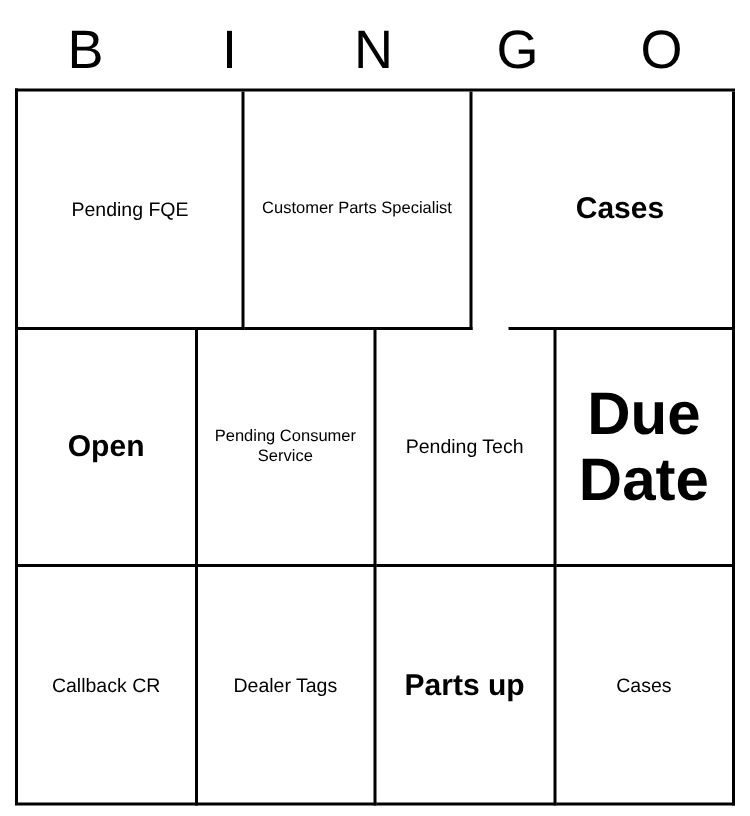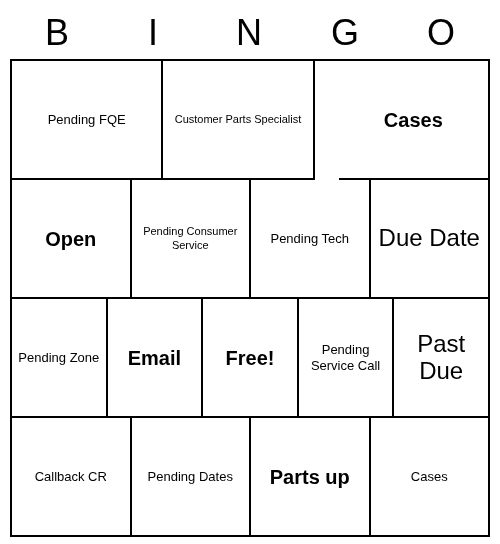--- a/index.html
+++ b/index.html
@@ -73,22 +73,22 @@
       line-height: 1.1;
     }
 
     .bingo-cell.medium-text {
       font-size: 20px;
       font-weight: bold;
       margin-left: 24px;
     }
 
     .bingo-cell.xlarge-text {
-      font-size: 24px;
-      font-weight: normal;
+      font-size: 40px;
+      font-weight: bold;
       line-height: 1.1;
     }
 
     .bingo-cell.small-text {
       font-size: 11px;
     }
   </style>
 </head>
 <body>
 
@@ -106,26 +106,19 @@
         <div class="bingo-cell small-text">Customer Parts Specialist</div>
         <div class="bingo-cell medium-text">Cases</div>
       </div>
       <div class="bingo-row">
         <div class="bingo-cell large-text">Open</div>
         <div class="bingo-cell small-text">Pending Consumer Service</div>
         <div class="bingo-cell">Pending Tech</div>
         <div class="bingo-cell xlarge-text">Due Date</div>
       </div>
       <div class="bingo-row">
-        <div class="bingo-cell">Pending Zone</div>
-        <div class="bingo-cell large-text">Email</div>
-        <div class="bingo-cell large-text">Free!</div>
-        <div class="bingo-cell">Pending Service Call</div>
-        <div class="bingo-cell xlarge-text">Past Due</div>
-      </div>
-      <div class="bingo-row">
         <div class="bingo-cell">Callback CR</div>
-        <div class="bingo-cell">Pending Dates</div>
+        <div class="bingo-cell">Dealer Tags</div>
         <div class="bingo-cell large-text">Parts up</div>
         <div class="bingo-cell">Cases</div>
       </div>
     </div>
 </div>
 
 </body></html>

